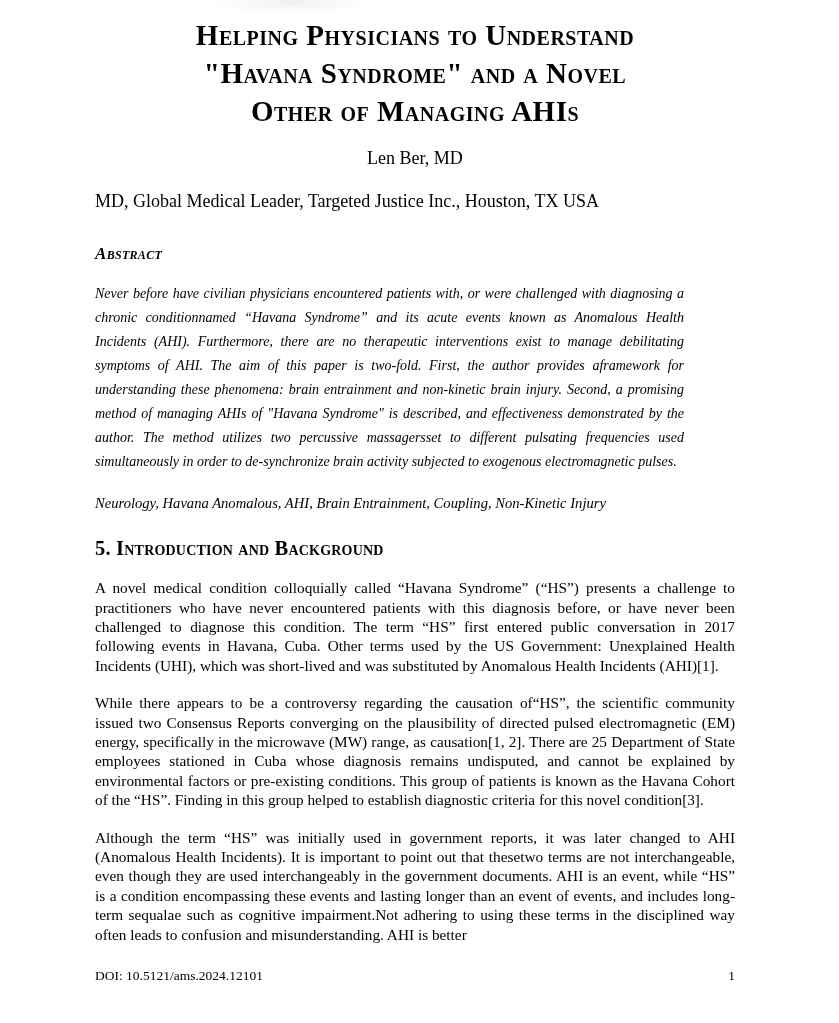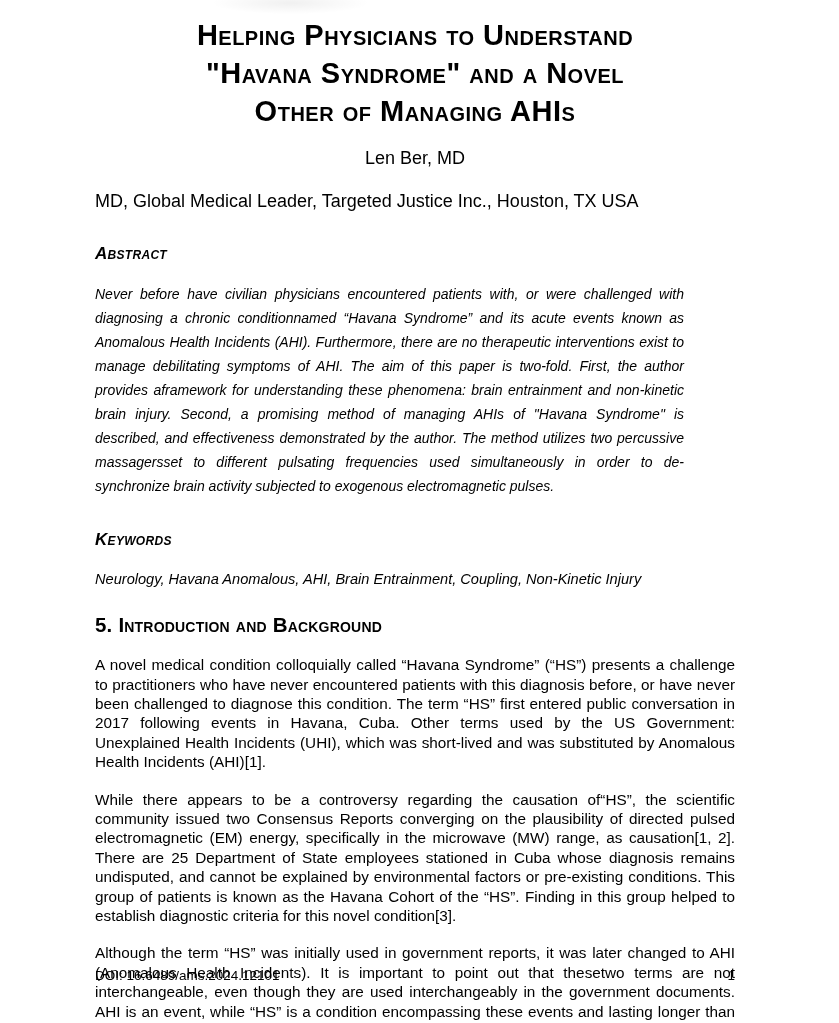--- a/index.html
+++ b/index.html
@@ -5,21 +5,21 @@
   html, body {
     margin: 0;
     padding: 0;
     background: #ffffff;
   }
   .page {
     position: relative;
     width: 839px;
     height: 1023px;
     background: #ffffff;
-    font-family: Liberation Sans, sans-serif;
+    font-family: Liberation Serif, serif;
     color: #000000;
     overflow: hidden;
   }
   .smudge {
     position: absolute;
     left: 213px;
     top: -8px;
     width: 155px;
     height: 22px;
     border-radius: 50%;
@@ -112,28 +112,27 @@
     </h1>
 
     <div class="author">Len Ber, MD</div>
 
     <div class="affiliation">MD, Global Medical Leader, Targeted Justice Inc., Houston, TX USA</div>
 
     <div class="indent">
       <h2 class="subheading">Abstract</h2>
       <p class="abstract-body">Never before have civilian physicians encountered patients with, or were challenged with diagnosing a chronic conditionnamed “Havana Syndrome” and its acute events known as Anomalous Health Incidents (AHI). Furthermore, there are no therapeutic interventions exist to manage debilitating symptoms of AHI. The aim of this paper is two-fold. First, the author provides aframework for understanding these phenomena: brain entrainment and non-kinetic brain injury. Second, a promising method of managing AHIs of "Havana Syndrome" is described, and effectiveness demonstrated by the author. The method utilizes two percussive massagersset to different pulsating frequencies used simultaneously in order to de-synchronize brain activity subjected to exogenous electromagnetic pulses.</p>
 
-      <h2 class="subheading">Keywords</h2>
       <p class="keywords-body">Neurology, Havana Anomalous, AHI, Brain Entrainment, Coupling, Non-Kinetic Injury</p>
     </div>
 
     <h2 class="section-heading">5. Introduction and Background</h2>
 
     <p class="body-para">A novel medical condition colloquially called “Havana Syndrome” (“HS”) presents a challenge to practitioners who have never encountered patients with this diagnosis before, or have never been challenged to diagnose this condition. The term “HS” first entered public conversation in 2017 following events in Havana, Cuba. Other terms used by the US Government: Unexplained Health Incidents (UHI), which was short-lived and was substituted by Anomalous Health Incidents (AHI)[1].</p>
     <p class="body-para">While there appears to be a controversy regarding the causation of“HS”, the scientific community issued two Consensus Reports converging on the plausibility of directed pulsed electromagnetic (EM) energy, specifically in the microwave (MW) range, as causation[1, 2]. There are 25 Department of State employees stationed in Cuba whose diagnosis remains undisputed, and cannot be explained by environmental factors or pre-existing conditions. This group of patients is known as the Havana Cohort of the “HS”. Finding in this group helped to establish diagnostic criteria for this novel condition[3].</p>
     <p class="body-para">Although the term “HS” was initially used in government reports, it was later changed to AHI (Anomalous Health Incidents). It is important to point out that thesetwo terms are not interchangeable, even though they are used interchangeably in the government documents. AHI is an event, while “HS” is a condition encompassing these events and lasting longer than an event of events, and includes long-term sequalae such as cognitive impairment.Not adhering to using these terms in the disciplined way often leads to confusion and misunderstanding. AHI is better</p>
   </div>
 
   <div class="footer">
-    <span>DOI: 16.6489/ams.2024.12101</span>
+    <span>DOI: 10.5121/ams.2024.12101</span>
     <span>1</span>
   </div>
 </div>
 
 </body></html>

